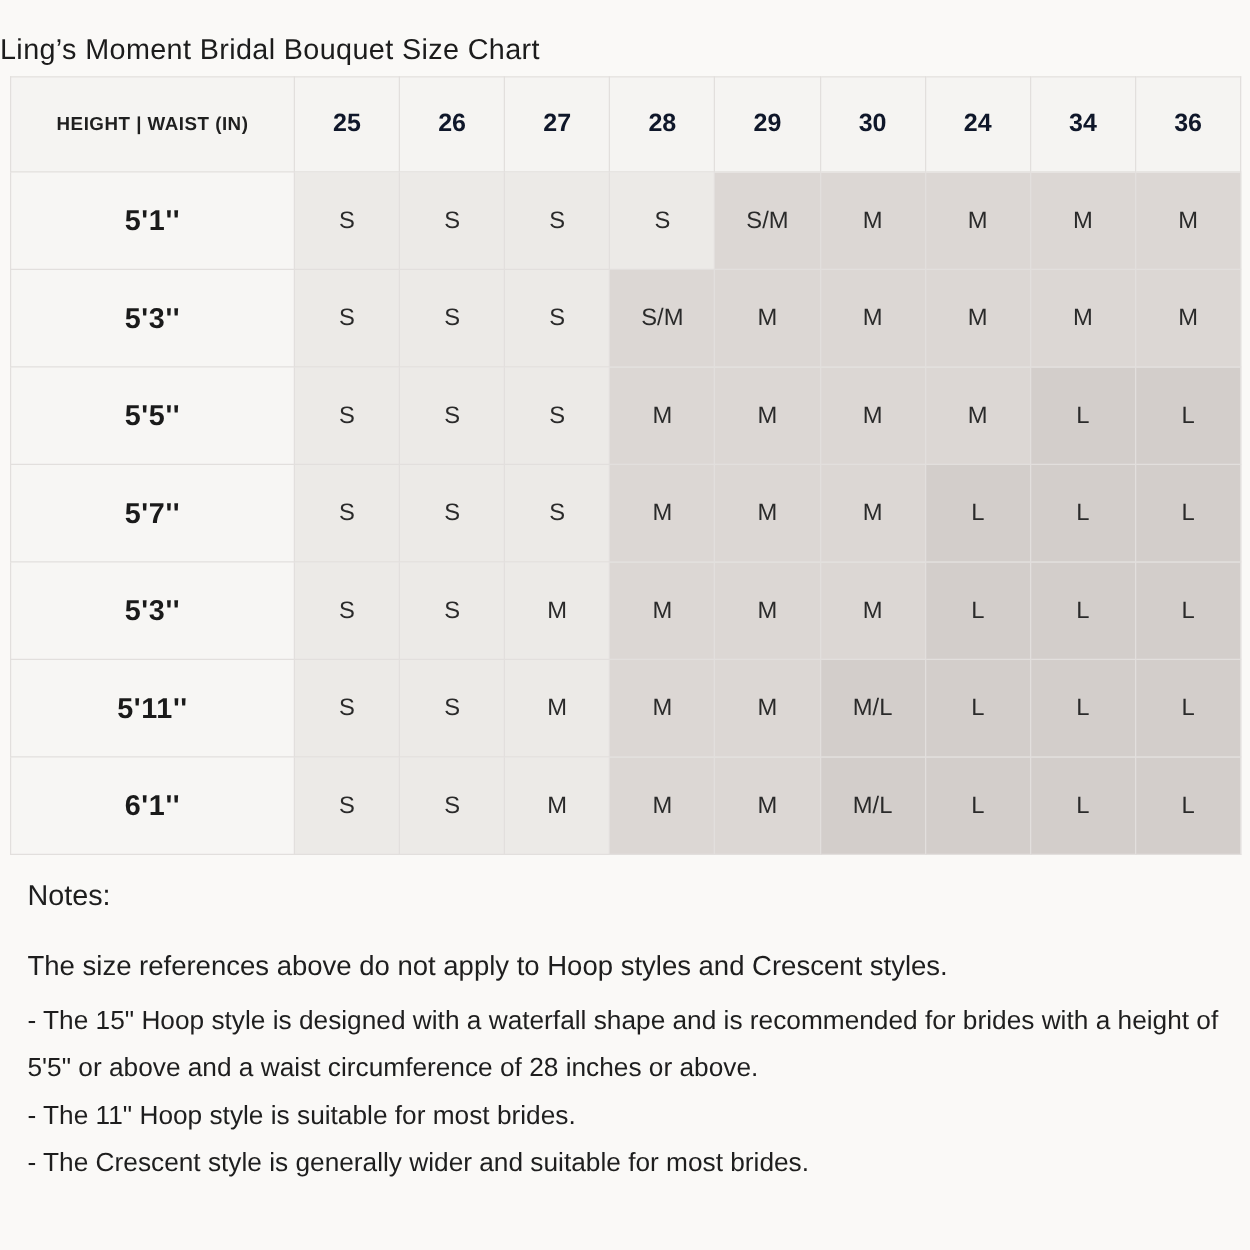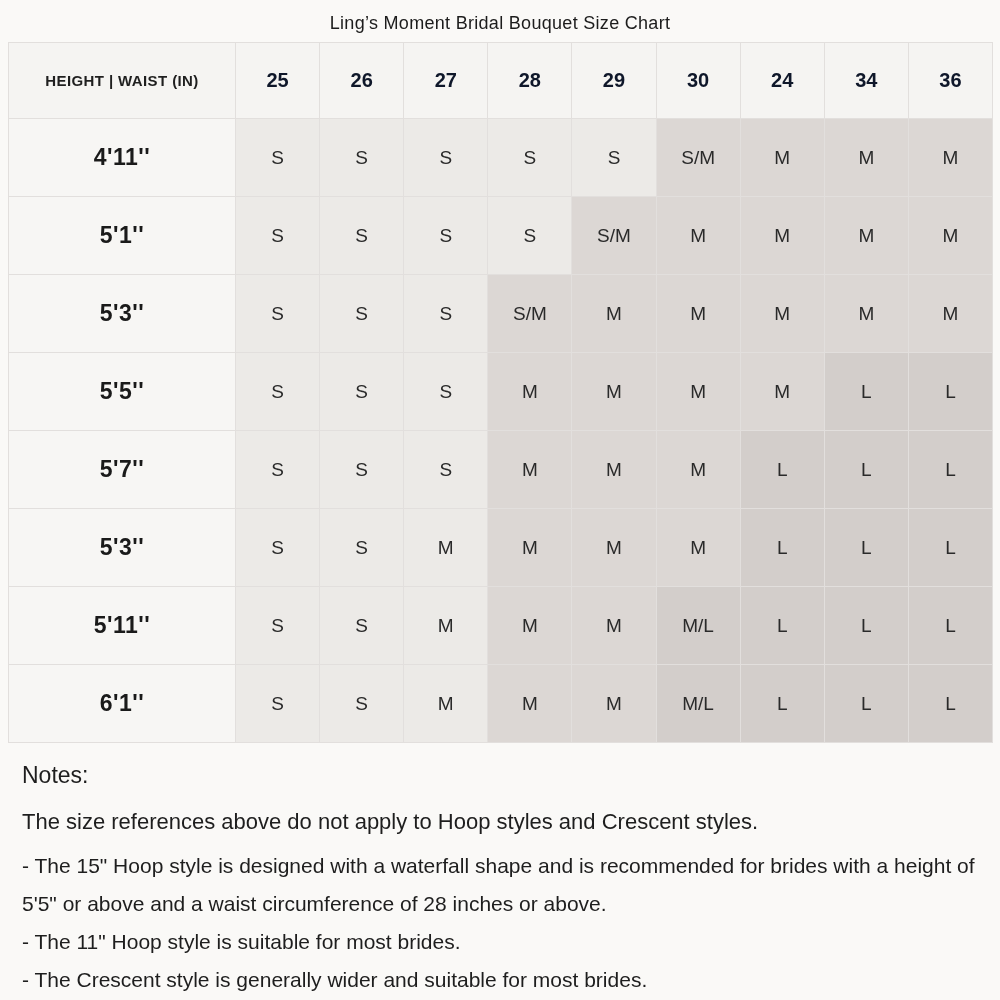--- a/index.html
+++ b/index.html
@@ -17,23 +17,22 @@
   * { box-sizing: border-box; }
   html, body {
     margin: 0; padding: 0;
     width: 1000px; height: 1000px;
     background: var(--page-bg);
     font-family: "Liberation Sans", sans-serif;
     color: var(--text-dark);
     overflow: hidden;
   }
   .title {
-    text-align: center;
-    padding-top: 13px;
-    font-size: 18px;
+    padding-top: 26px;
+    font-size: 23px;
     letter-spacing: 0.3px;
     color: #1c1c1c;
   }
   table.size-table {
     border-collapse: collapse;
     table-layout: fixed;
     width: 985px;
     margin: 8px 0 0 8px;
     border: 1px solid var(--border-outer);
   }
@@ -62,21 +61,21 @@
   }
   td.size-cell { font-size: 19px; color: var(--cell-text); font-weight: 400; }
   td.shade-s { background: var(--size-s-bg); }
   td.shade-m { background: var(--size-m-bg); }
   td.shade-l { background: var(--size-l-bg); }
   .notes {
     padding: 13px 18px 0 22px;
     line-height: 38px;
     color: #1e1e1e;
   }
-  .notes-heading { font-size: 23px; margin-bottom: 9px; }
+  .notes-heading { font-size: 23px; margin-bottom: 19px; }
   .notes-intro { font-size: 22px; margin-bottom: 6px; }
   .note-item { font-size: 21px; max-width: 962px; }
 </style>
 </head>
 <body>
 
 <div class="page">
 
   <div class="title">Ling’s Moment Bridal Bouquet Size Chart</div>
 
@@ -89,32 +88,20 @@
         <th class="waist">27</th>
         <th class="waist">28</th>
         <th class="waist">29</th>
         <th class="waist">30</th>
         <th class="waist">24</th>
         <th class="waist">34</th>
         <th class="waist">36</th>
       </tr>
     </thead>
     <tbody>
-        <tr>
-          <th class="height-cell">4'11''</th>
-          <td class="size-cell shade-s">S</td>
-          <td class="size-cell shade-s">S</td>
-          <td class="size-cell shade-s">S</td>
-          <td class="size-cell shade-s">S</td>
-          <td class="size-cell shade-s">S</td>
-          <td class="size-cell shade-m">S/M</td>
-          <td class="size-cell shade-m">M</td>
-          <td class="size-cell shade-m">M</td>
-          <td class="size-cell shade-m">M</td>
-        </tr>
         <tr>
           <th class="height-cell">5'1''</th>
           <td class="size-cell shade-s">S</td>
           <td class="size-cell shade-s">S</td>
           <td class="size-cell shade-s">S</td>
           <td class="size-cell shade-s">S</td>
           <td class="size-cell shade-m">S/M</td>
           <td class="size-cell shade-m">M</td>
           <td class="size-cell shade-m">M</td>
           <td class="size-cell shade-m">M</td>

